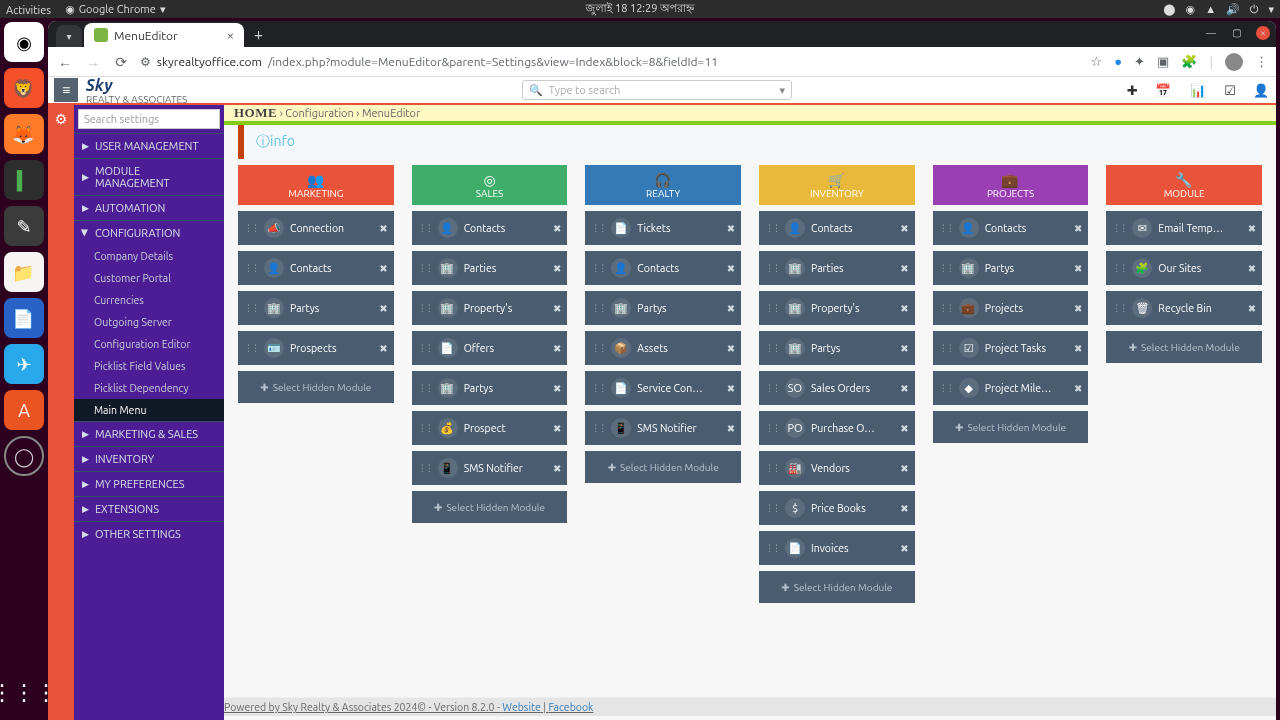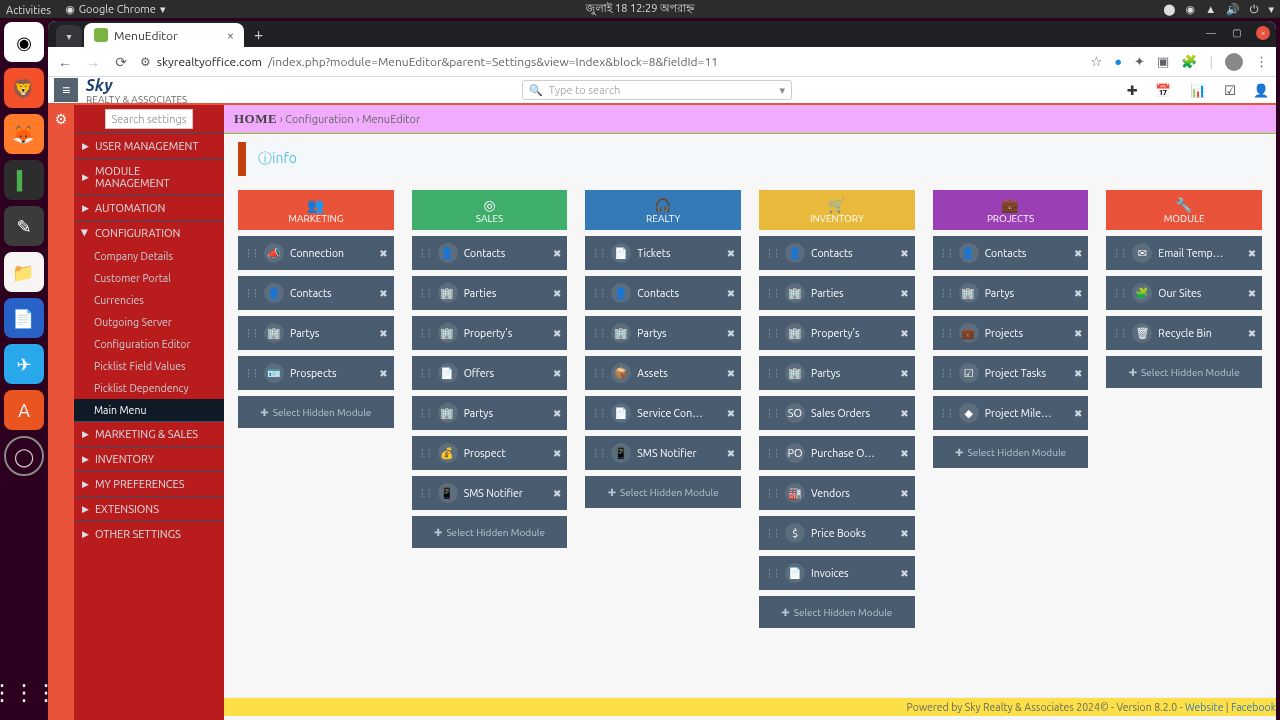--- a/index.html
+++ b/index.html
@@ -46,53 +46,53 @@
 .hamb { background: #556270; color: #fff; width: 24px; height: 24px; font-size: 14px; display: flex; align-items: center; justify-content: center; }
 .logo { font-weight: bold; font-size: 16px; color: #1a3e6e; font-style: italic; }
 .logo small{ font-size:10px; display:block; font-style:normal; color:#666; font-weight:normal;}
 .search { margin-left: auto; margin-right: auto; width: 270px; height: 20px; border: 1px solid #ccc; border-radius: 3px; display: flex; align-items: center; padding: 0 6px; gap: 6px; font-size: 11px; color: #aaa; position: relative; }
 .search .dd { position:absolute; right: 6px; color: #888; }
 .hdr-icons { display: flex; gap: 18px; color: #333; font-size: 13px; }
 
 
 .content-row { flex: 1; display: flex; overflow: hidden; }
 .gear-col { width: 26px; background: #e8533a; color: #fff; display: flex; justify-content: center; padding-top: 6px; font-size: 14px; }
-.sidebar { width: 150px; background: #b91c1c; color: #d8e0e6; font-size: 11px; display: flex; flex-direction: column; align-items: center; }
+.sidebar { width: 150px; background: #4c1d95; color: #d8e0e6; font-size: 11px; display: flex; flex-direction: column; }
 .ssearch { margin: 4px; padding: 3px 5px; background: #fff; color: #999; border:1px solid #ccc; font-size: 11px; }
 .sgroup { padding: 6px 8px; border-top: 1px solid #3a5068; display: flex; align-items: center; gap: 6px; cursor: pointer; }
 .sgroup .chev { font-size: 9px; }
 .sitem { padding: 5px 8px 5px 20px; font-size: 10.5px; color: #c8d0d8; cursor: pointer; }
 .sitem.active { background: #0f1a26; color: #fff; }
 .sgroup.expanded .chev { transform: rotate(90deg); display:inline-block;}
 
 .main { flex: 1; background: #f7f7f7; overflow: auto; padding: 0 0 4px 0; display:flex; flex-direction:column; }
-.breadcrumb { background: #f0abfc; padding: 6px 10px; font-size: 11px; color: #666; border-bottom: 1px solid #84cc16; }
+.breadcrumb { background: #fef9c3; padding: 0 10px; font-size: 11px; color: #666; border-bottom: 4px solid #84cc16; }
 .breadcrumb b { font-family: Georgia, serif; font-weight: bold; color: #444; font-size: 13px; letter-spacing: 0.5px; }
-.infobox { margin: 8px 14px; border-left: 8px solid #c2410c; background: #f4f8fa; padding: 8px 12px; }
+.infobox { margin: 0 14px; border-left: 6px solid #c2410c; background: #f4f8fa; padding: 8px 12px; }
 .infobox h4 { color: #5bc0de; font-size: 14px; font-weight: normal; }
 .infobox p { font-size: 11px; color: #666; margin-top: 2px; }
 
 .cols { display: flex; gap: 18px; padding: 6px 14px; align-items: flex-start; }
 .col { width: 160px; }
 .colhdr { height: 40px; color: #fff; display: flex; flex-direction: column; align-items: center; justify-content: center; font-size: 10px; }
 .colhdr .cicon { font-size: 14px; }
 .c-marketing { background: #e8533a; }
 .c-sales { background: #3fae6a; }
 .c-support { background: #337ab7; }
 .c-inventory { background: #e9b93c; }
 .c-projects { background: #9b3fb5; }
 .c-tools { background: #e8533a; }
 .mod { background: #4a5d70; color: #fff; font-size: 10.5px; height: 34px; margin-top: 6px; display: flex; align-items: center; padding: 0 6px; gap: 6px; position: relative; }
 .mod .grip { color: #9fb0c0; font-size: 9px; letter-spacing: -2px; }
 .mod .micon { width: 20px; height: 20px; background: rgba(255,255,255,0.1); border-radius: 50%; display: flex; align-items: center; justify-content: center; font-size: 11px; }
 .mod .mremove { position: absolute; right: 6px; color: #cfd8e0; font-size: 10px; }
 .addmod { background: #4a5d70; color: #b8c4cf; font-size: 10px; height: 32px; margin-top: 6px; display: flex; align-items: center; justify-content: center; gap: 4px; }
 .mname { flex:1; white-space:nowrap; overflow:hidden; text-overflow:ellipsis; }
 
-.footer { text-align: right; font-size: 10.5px; color: #666; padding: 3px 0; background:#fde047; margin-top:auto; border-top:1px solid #eee;}
+.footer { text-align: left; font-size: 10.5px; color: #666; padding: 3px 0; background:#e5e5e5; margin-top:auto; border-top:1px solid #eee;text-decoration:underline;}
 .footer a { color: #337ab7; text-decoration: none; }
 </style>
 </head>
 <body>
 
 <div class="sysbar">
   <div class="left">
     <span>Activities</span>
     <span class="app">
       <span>◉</span>

